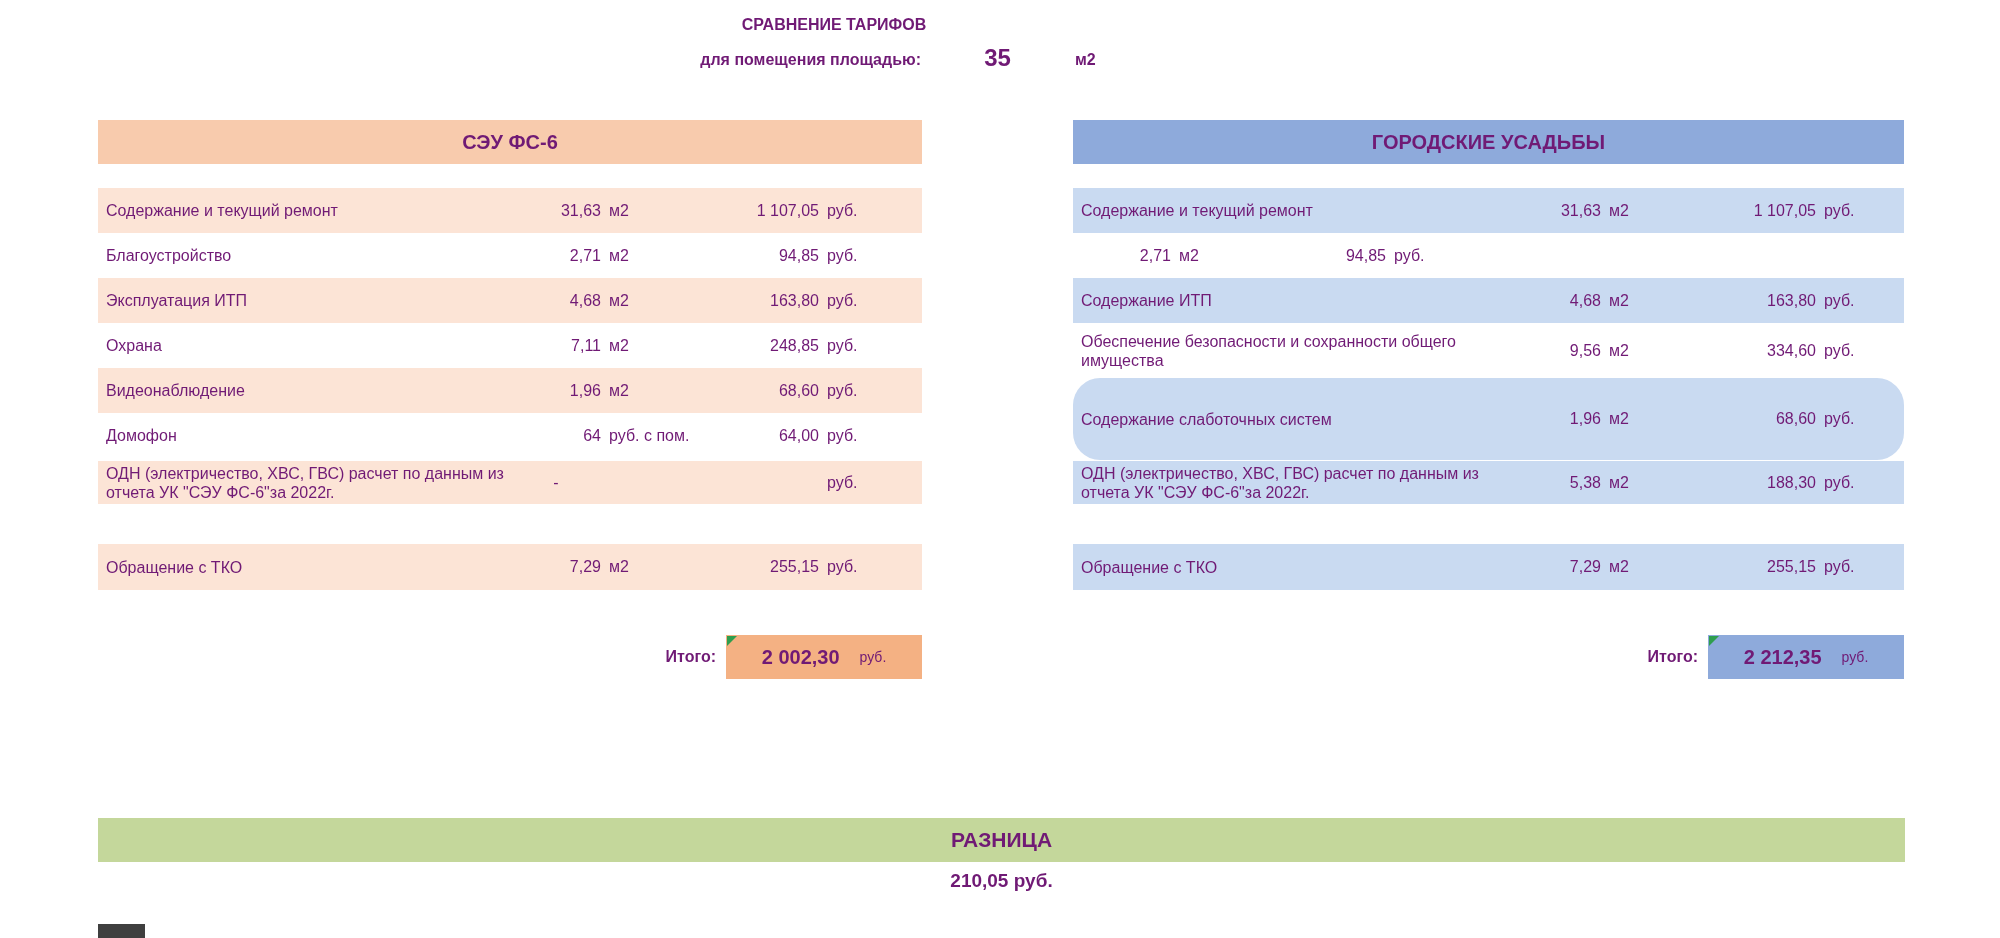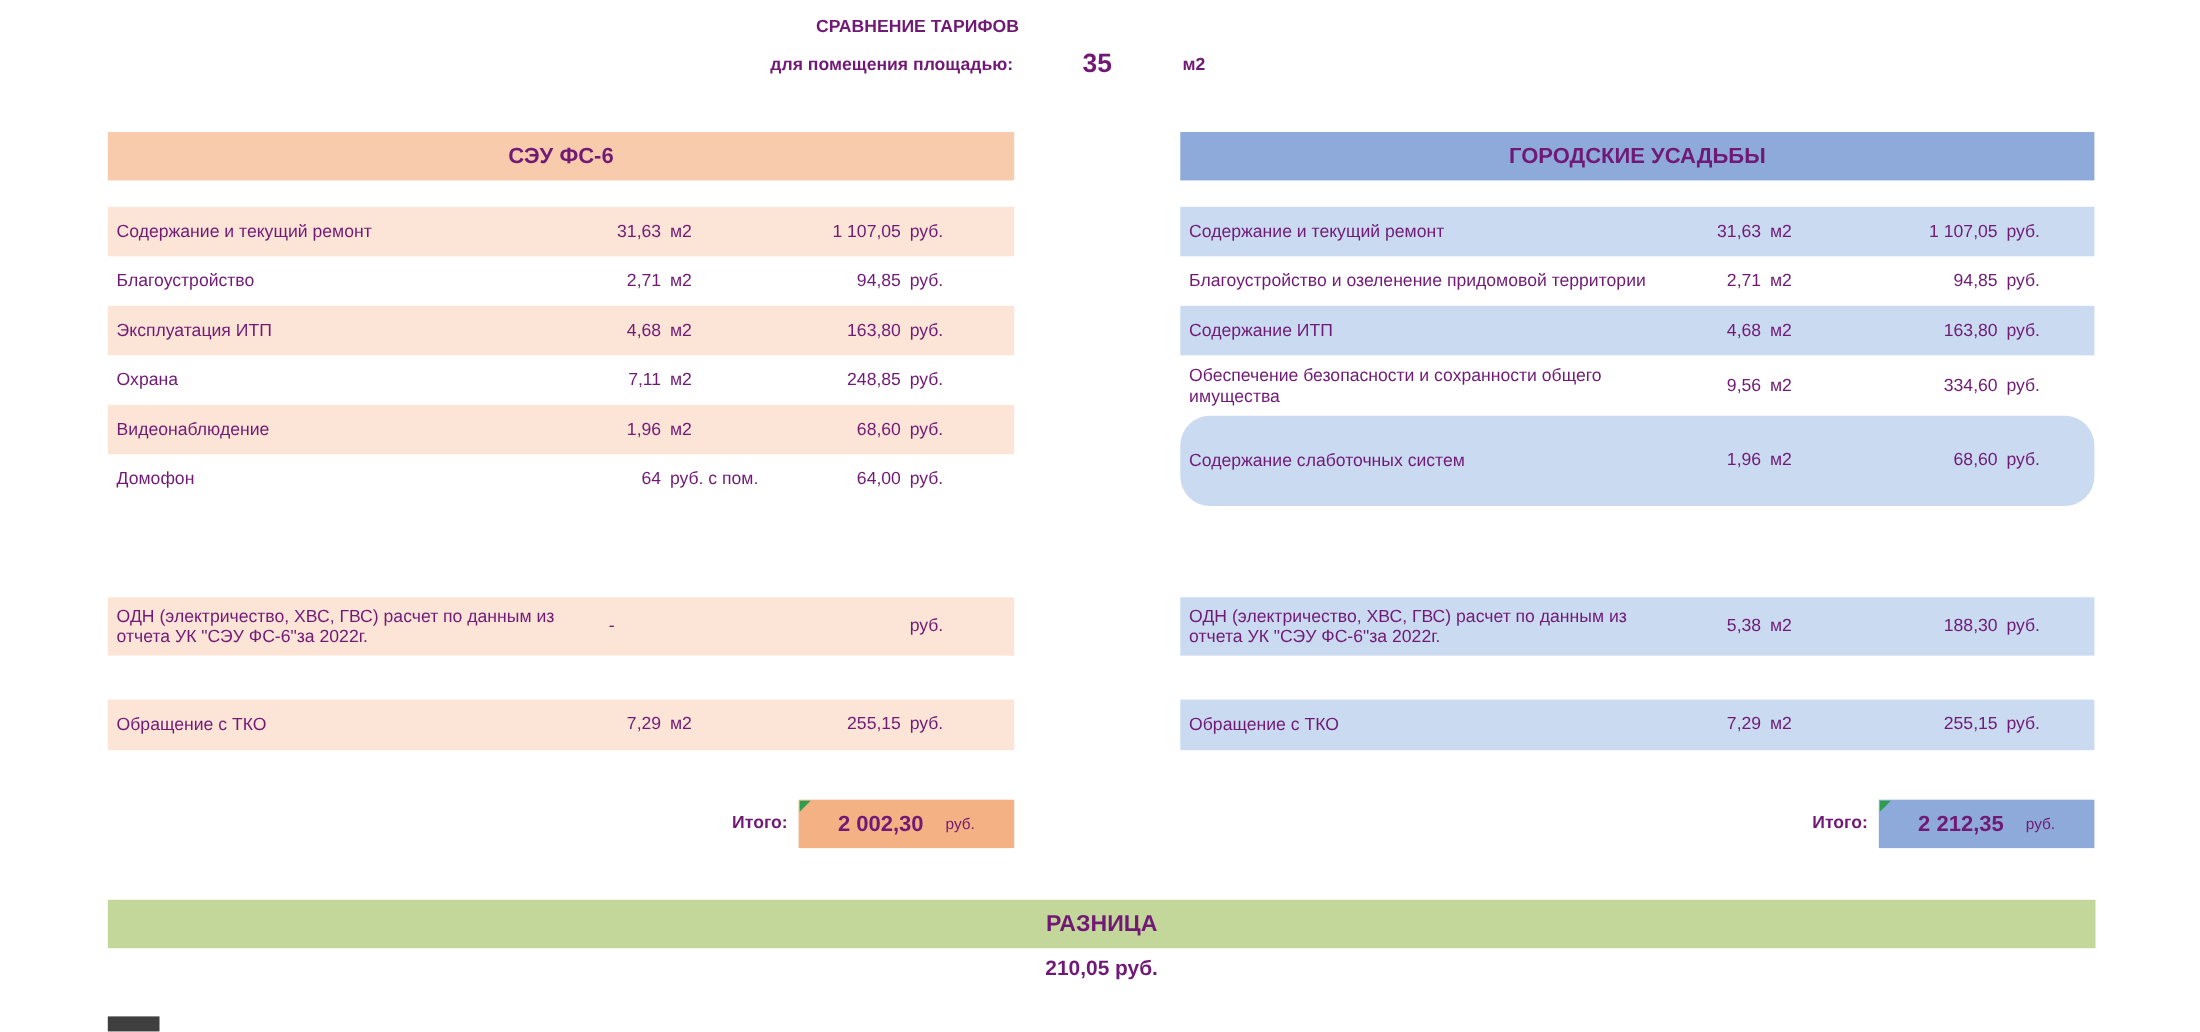--- a/index.html
+++ b/index.html
@@ -17,26 +17,26 @@
   .sub-unit{position:absolute;left:1075px;top:7px;font-size:16px;font-weight:bold;}
 
   
   .ctable{position:absolute;top:120px;}
   .t-left{left:98px;width:824px;}
   .t-right{left:1073px;width:831px;}
   .thead{height:44px;display:flex;align-items:center;justify-content:center;
          font-size:20px;font-weight:bold;margin-bottom:24px;}
   .t-left .thead{background:#F8CBAD;}
   .t-right .thead{background:#8EAADB;}
-  .trows{height:355px;}
+  .trows{height:273px;}
   .trow{display:flex;align-items:center;height:45px;padding:0 10px 0 8px;
         font-size:16px;box-sizing:border-box;}
   .trow.h2{height:55px;}
   .trow.tall{height:82px;border-radius:27px;}
-  .trow.odn{height:53px;}
+  .trow.odn{height:43px;}
   .trow.tko{height:46px;margin-top:40px;}
   .t-left .trow.shaded{background:#FCE4D6;}
   .t-right .trow.shaded{background:#C9DAF1;}
   .cell{white-space:nowrap;}
   .cell.name{flex:1;white-space:normal;line-height:19px;padding-right:6px;}
   .cell.qty{text-align:right;}
   .cell.qty.center{text-align:center;}
   .cell.price{text-align:right;}
   .t-left .qty{width:90px;}  .t-left .qunit{width:100px;padding-left:8px;}
   .t-left .price{width:110px;} .t-left .punit{width:85px;padding-left:8px;}
@@ -156,21 +156,20 @@
     <div class="thead">ГОРОДСКИЕ УСАДЬБЫ</div>
     <div class="trows" id="right-main">
         <div class="trow shaded">
     <div class="cell name">Содержание и текущий ремонт</div>
     <div class="cell qty">31,63</div>
     <div class="cell qunit">м2</div>
     <div class="cell price">1 107,05</div>
     <div class="cell punit">руб.</div>
   </div>
         <div class="trow">
-    <div class="cell name">Благоустройство и озеленение придомовой территории</div>
     <div class="cell qty">2,71</div>
     <div class="cell qunit">м2</div>
     <div class="cell price">94,85</div>
     <div class="cell punit">руб.</div>
   </div>
         <div class="trow shaded">
     <div class="cell name">Содержание ИТП</div>
     <div class="cell qty">4,68</div>
     <div class="cell qunit">м2</div>
     <div class="cell price">163,80</div>

